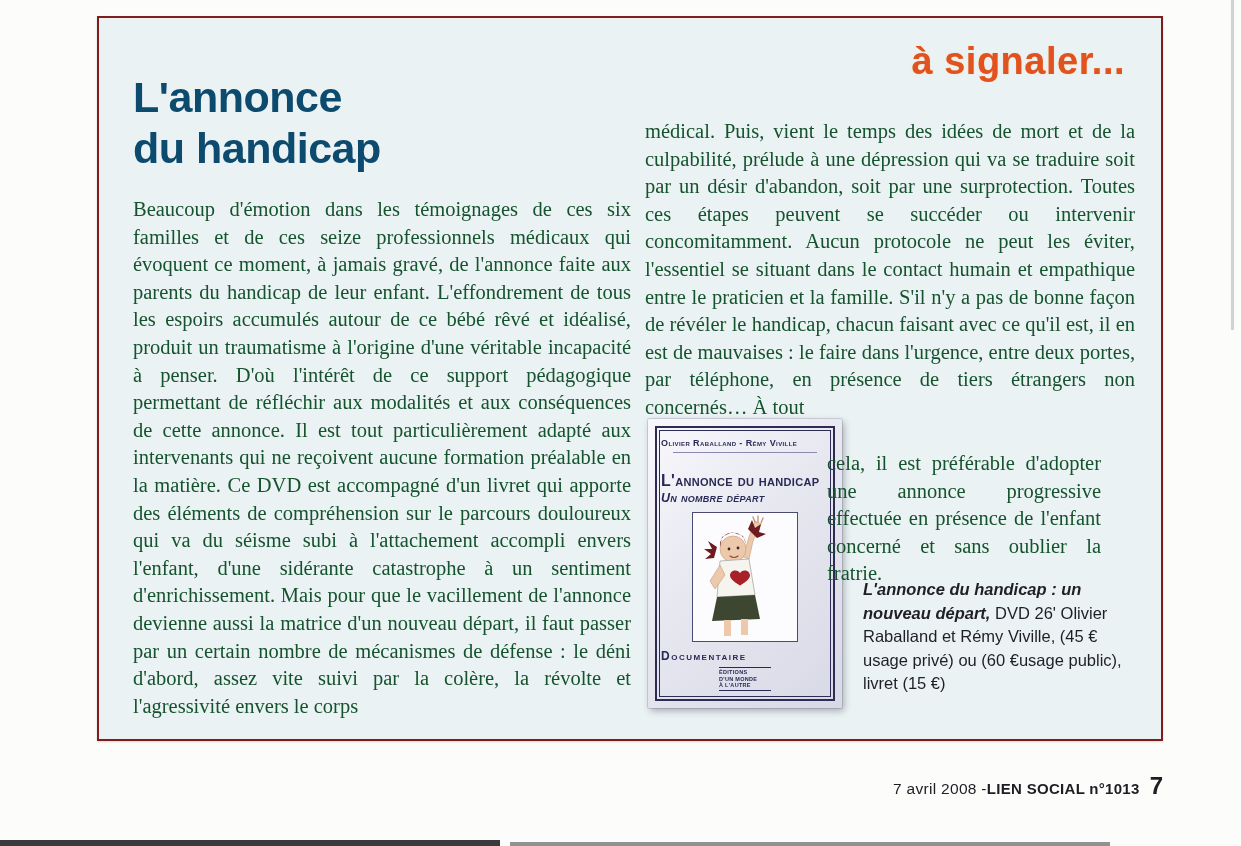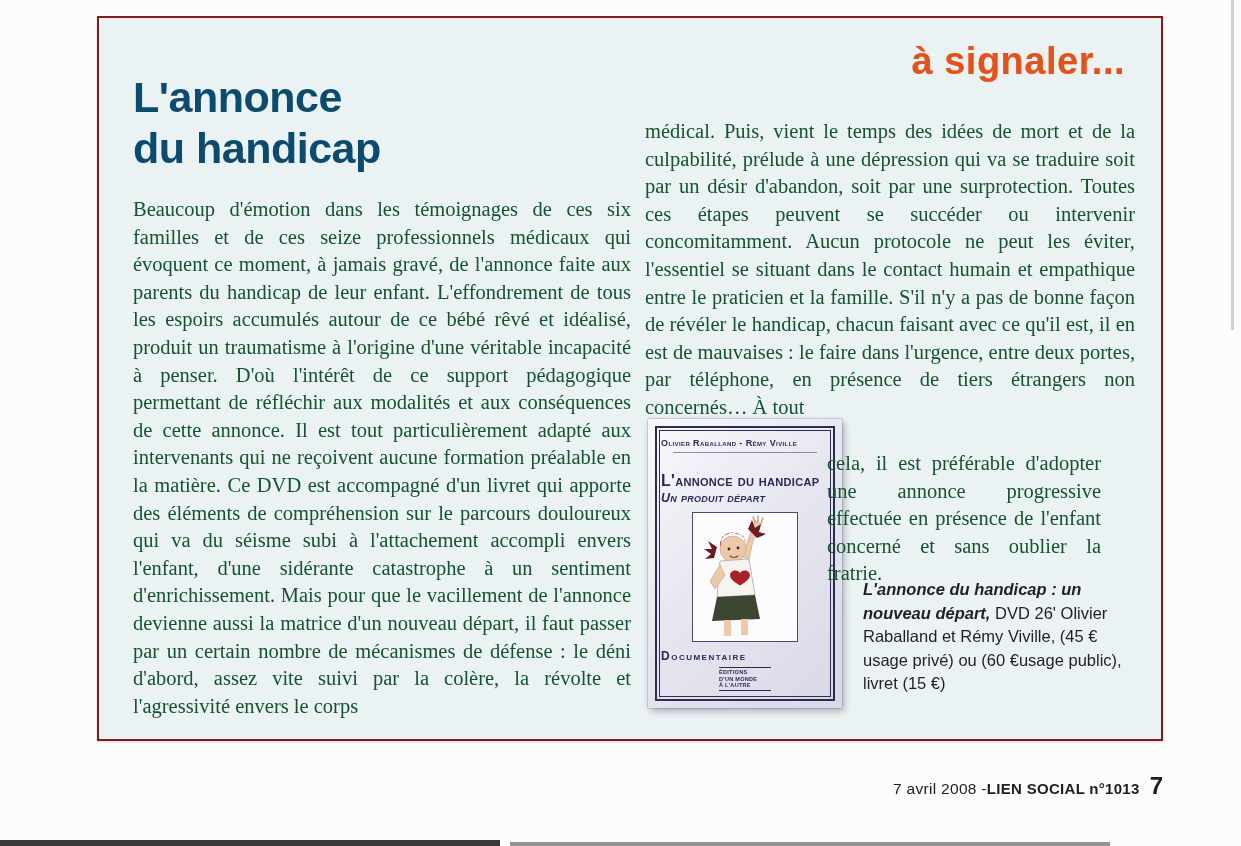--- a/index.html
+++ b/index.html
@@ -117,21 +117,21 @@
     <p class="body-serif col1">Beaucoup d'émotion dans les témoignages de ces six familles et de ces seize professionnels médicaux qui évoquent ce moment, à jamais gravé, de l'annonce faite aux parents du handicap de leur enfant. L'effondrement de tous les espoirs accumulés autour de ce bébé rêvé et idéalisé, produit un traumatisme à l'origine d'une véritable incapacité à penser. D'où l'intérêt de ce support pédagogique permettant de réfléchir aux modalités et aux conséquences de cette annonce. Il est tout particulièrement adapté aux intervenants qui ne reçoivent aucune formation préalable en la matière. Ce DVD est accompagné d'un livret qui apporte des éléments de compréhension sur le parcours douloureux qui va du séisme subi à l'attachement accompli envers l'enfant, d'une sidérante catastrophe à un sentiment d'enrichissement. Mais pour que le vacillement de l'annonce devienne aussi la matrice d'un nouveau départ, il faut passer par un certain nombre de mécanismes de défense : le déni d'abord, assez vite suivi par la colère, la révolte et l'agressivité envers le corps</p>
 
     <p class="body-serif col2-top">médical. Puis, vient le temps des idées de mort et de la culpabilité, prélude à une dépression qui va se traduire soit par un désir d'abandon, soit par une surprotection. Toutes ces étapes peuvent se succéder ou intervenir concomitamment. Aucun protocole ne peut les éviter, l'essentiel se situant dans le contact humain et empathique entre le praticien et la famille. S'il n'y a pas de bonne façon de révéler le handicap, chacun faisant avec ce qu'il est, il en est de mauvaises : le faire dans l'urgence, entre deux portes, par téléphone, en présence de tiers étrangers non concernés… À tout</p>
 
     <div class="cover">
       <div class="cover-frame"></div>
       <div class="cover-inner">
         <div class="cover-authors">Olivier Raballand - Rémy Viville</div>
         <div class="cover-rule"></div>
         <div class="cover-title">L'annonce du handicap</div>
-        <div class="cover-subtitle">Un produit départ</div>
+        <div class="cover-subtitle">Un nombre départ</div>
         <div class="cover-art">
           <svg width="104" height="128" viewBox="0 0 104 128">
 
             <polygon points="50,44 56,24 62,8 68,11 60,28 56,46" fill="#ecc9ab" stroke="#c49a7a" stroke-width="0.6"></polygon>
             <path d="M62,9 l-2,-5 M65,9 l0,-6 M68,10 l2,-5" stroke="#c49a7a" stroke-width="1.4" fill="none" stroke-linecap="round"></path>
 
             <path d="M24,34 l-9,-6 4,8 -8,0 7,5 -6,5 9,-1 z" fill="#6e1a20"></path>
             <path d="M55,16 l4,-9 3,8 6,-4 -2,8 7,2 -9,4 z" fill="#6e1a20"></path>
 
             <circle cx="40" cy="36" r="13" fill="#ecc9ab" stroke="#c49a7a" stroke-width="0.6"></circle>

